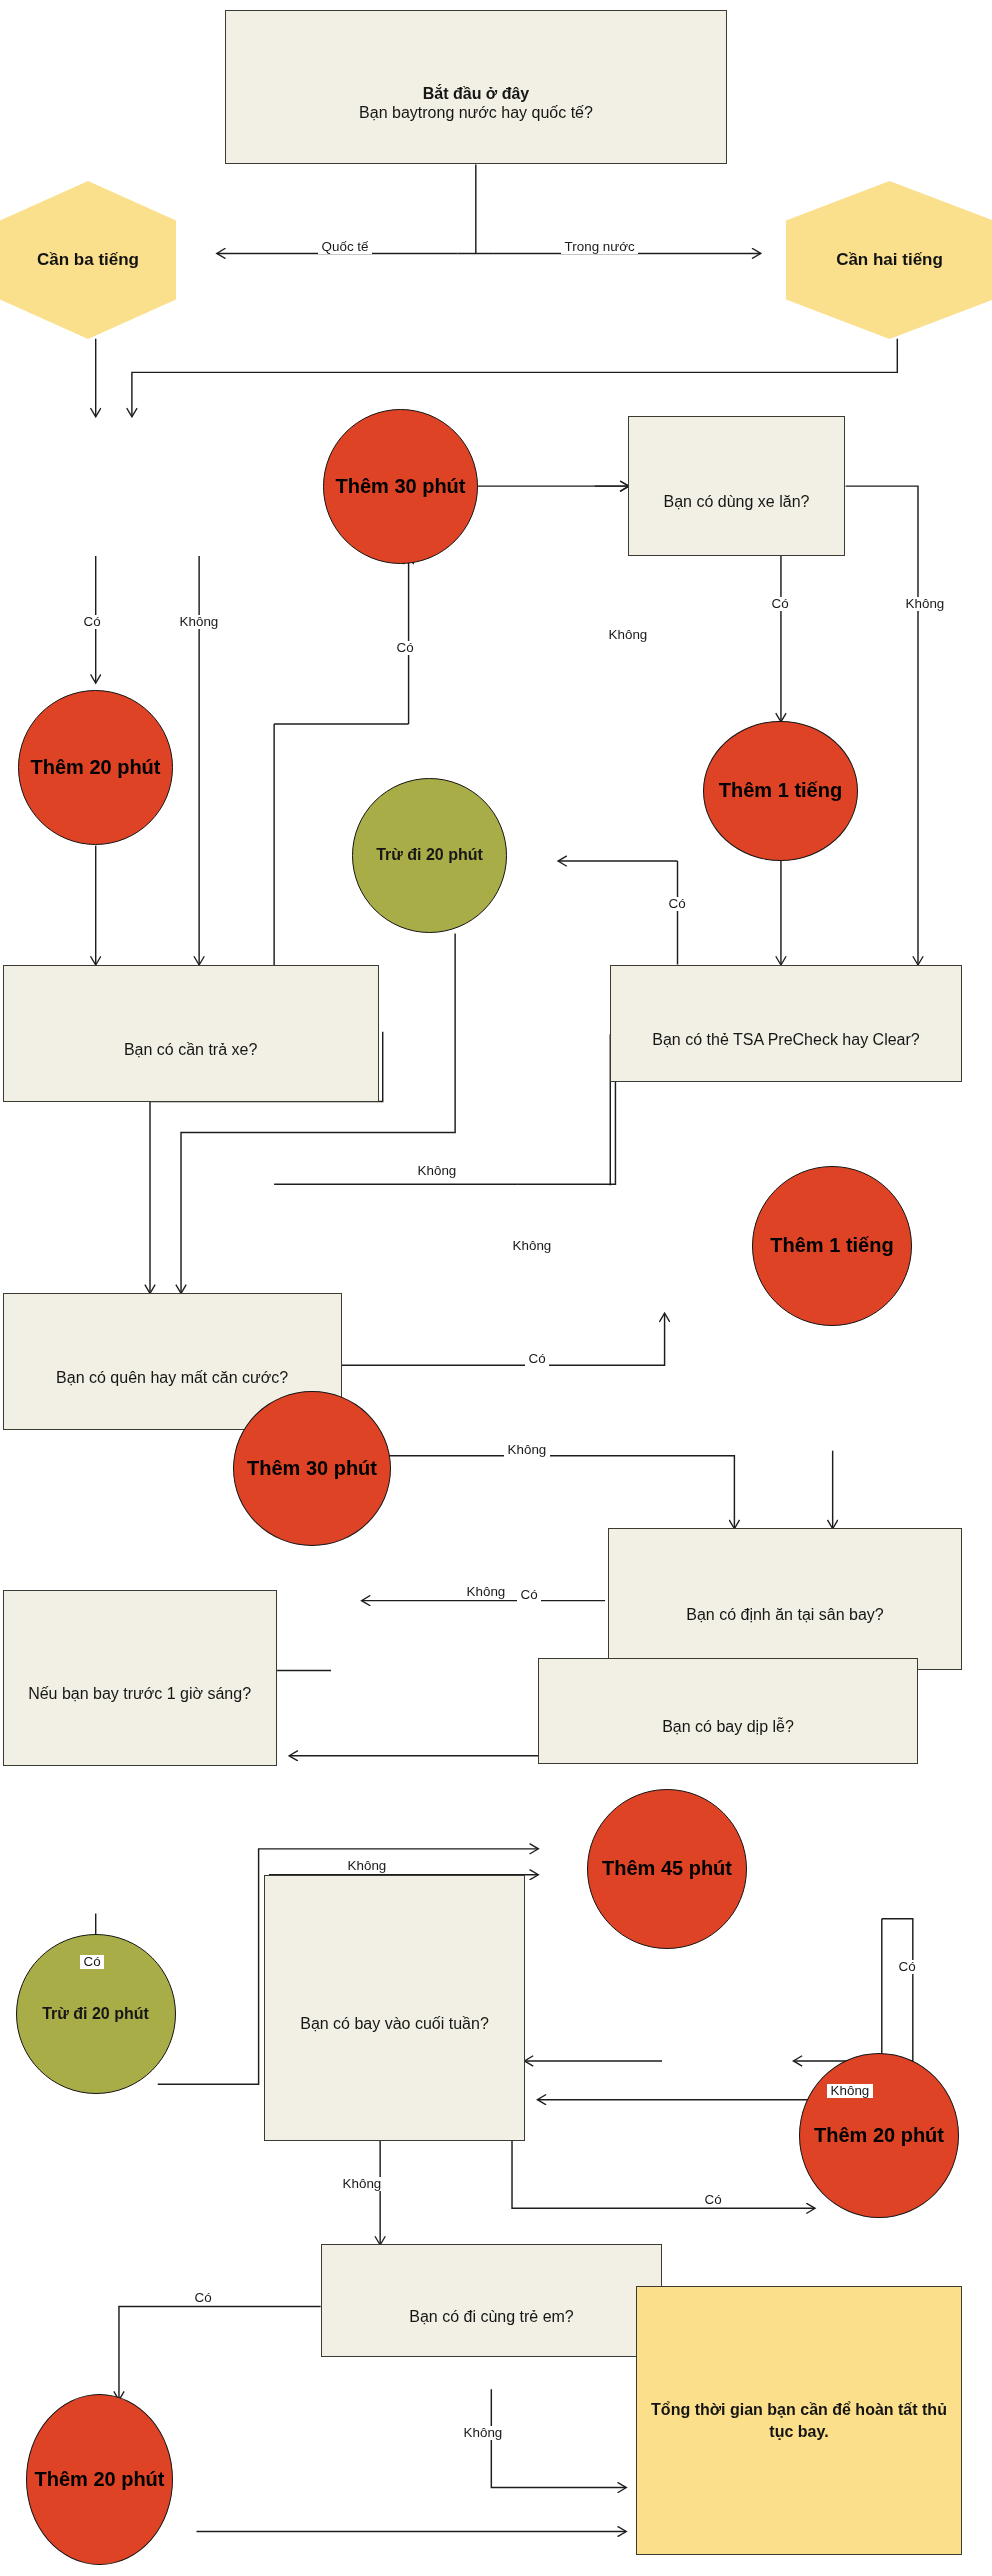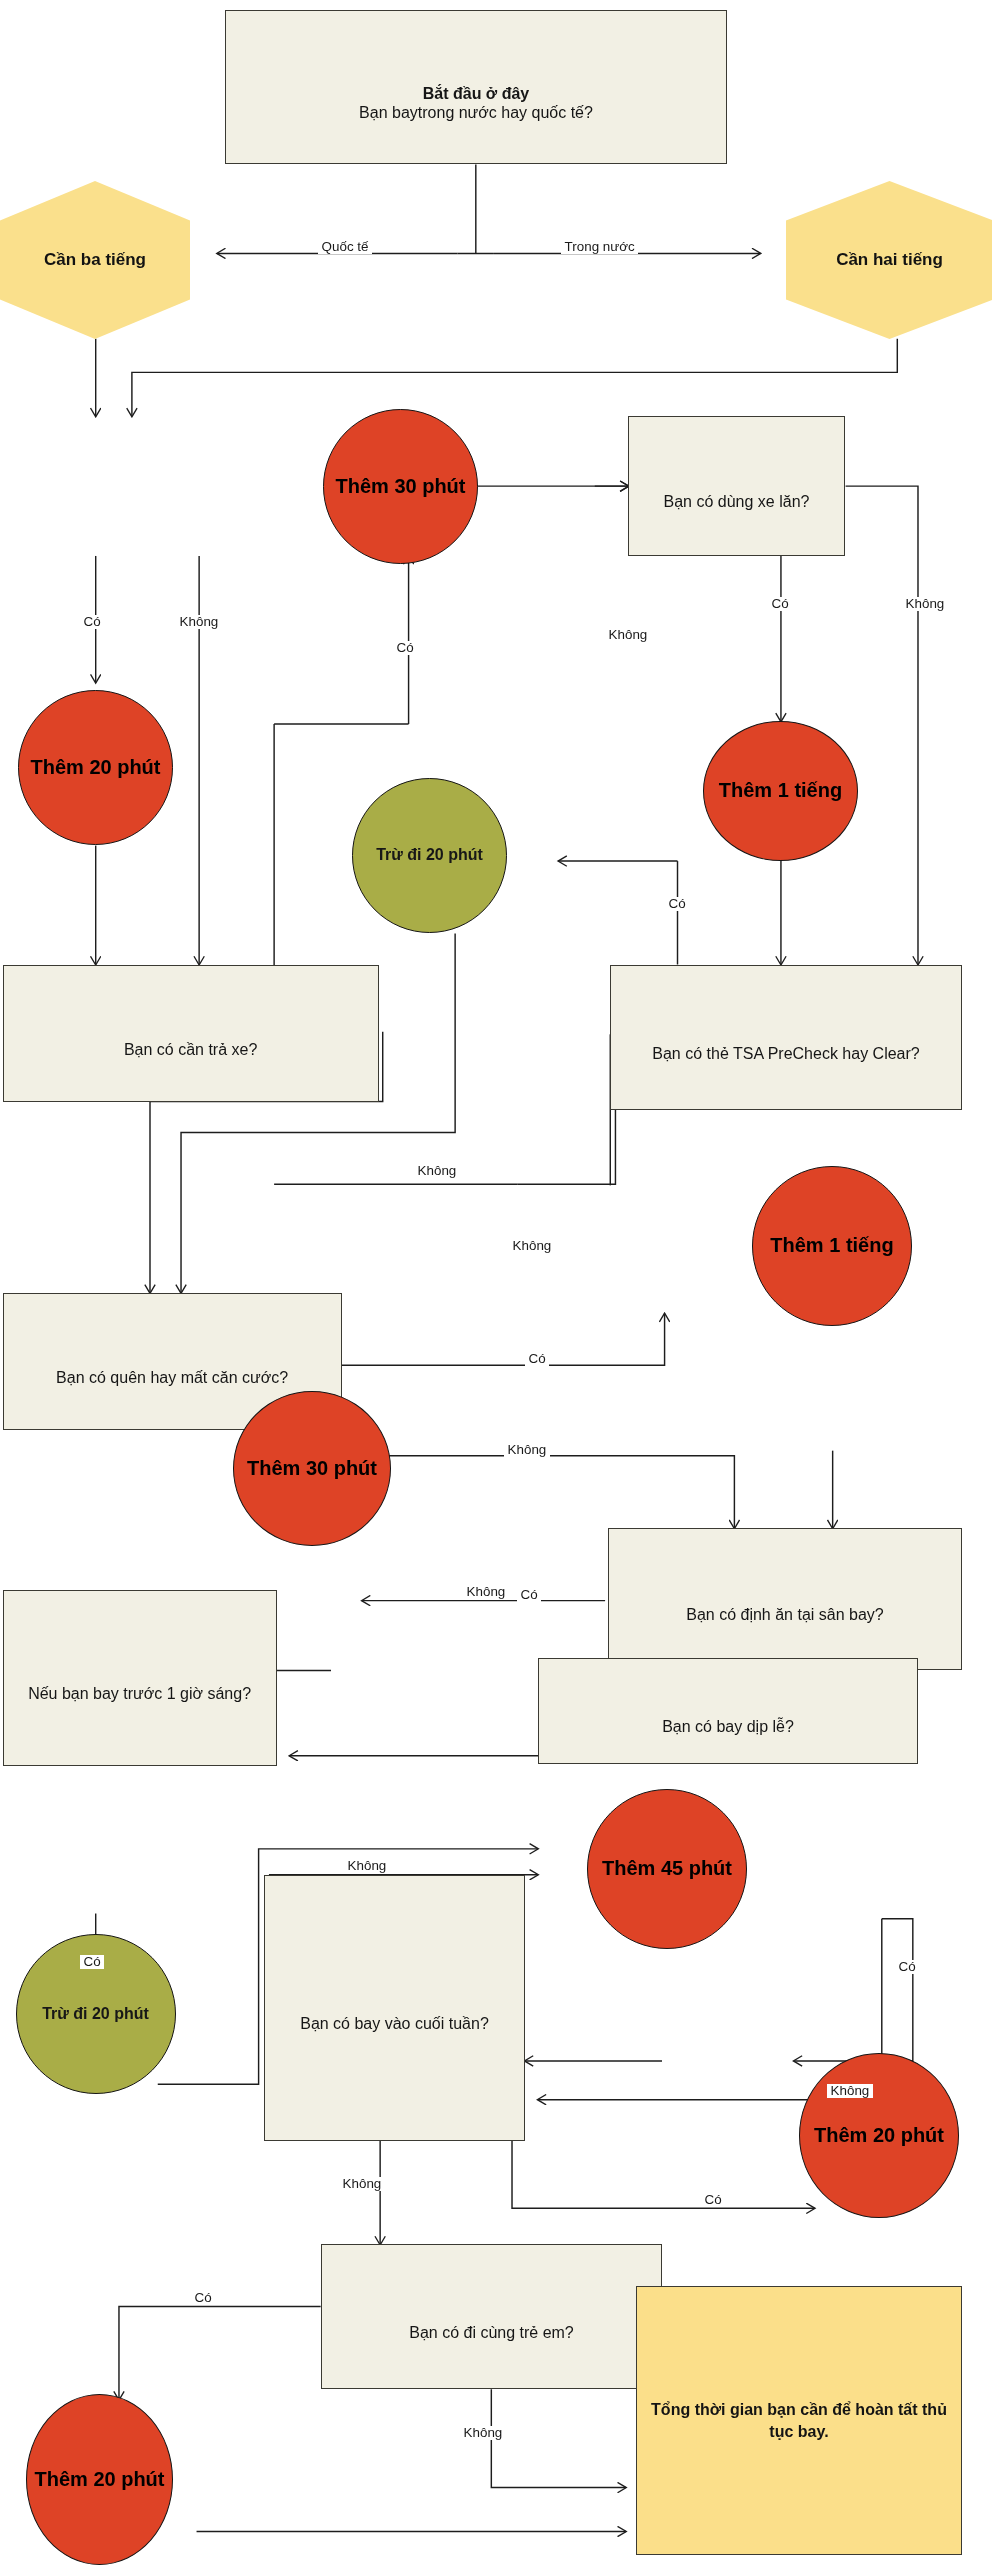--- a/index.html
+++ b/index.html
@@ -132,21 +132,21 @@
     </g>
   </svg>
 
   <div class="node box start" style="left:225px;top:10.3px;width:502px;height:154px;">
     <span class="txt">
       <span class="line1">Bắt đầu ở đây</span>
       <span class="line2">Bạn baytrong nước hay quốc tế?</span>
     </span>
   </div>
 
-  <div class="node hex" style="left:0px;top:181px;width:190px;height:158px;">
+  <div class="node hex" style="left:0px;top:181px;width:176px;height:158px;">
     <span class="txt">Cần ba tiếng</span>
   </div>
   <div class="node hex" style="left:786px;top:181px;width:207px;height:158px;">
     <span class="txt">Cần hai tiếng</span>
   </div>
 
 
   <div class="node ellipse-red" style="left:323px;top:409px;width:155px;height:155px;">
     <span class="txt">Thêm 30 phút</span>
   </div>
@@ -164,21 +164,21 @@
   </div>
 
   <div class="node ellipse-red" style="left:703px;top:721px;width:155px;height:140px;">
     <span class="txt">Thêm 1 tiếng</span>
   </div>
 
   <div class="node box" style="left:2.6px;top:965px;width:376px;height:137px;">
     <span class="txt">Bạn có cần trả xe?</span>
   </div>
 
-  <div class="node box" style="left:610px;top:965px;width:352px;height:145px;">
+  <div class="node box" style="left:610px;top:965px;width:352px;height:117px;">
     <span class="txt">Bạn có thẻ TSA PreCheck hay Clear?</span>
   </div>
 
   <div class="node box" style="left:2.6px;top:1293px;width:339px;height:137px;">
     <span class="txt">Bạn có quên hay mất căn cước?</span>
   </div>
 
   <div class="node ellipse-red" style="left:752px;top:1166px;width:160px;height:160px;">
     <span class="txt">Thêm 1 tiếng</span>
   </div>
@@ -208,21 +208,21 @@
   </div>
 
   <div class="node ellipse-olive" style="left:15.5px;top:1934px;width:160px;height:160px;">
     <span class="txt">Trừ đi 20 phút</span>
   </div>
 
   <div class="node ellipse-red" style="left:799px;top:2053px;width:160px;height:165px;">
     <span class="txt">Thêm 20 phút</span>
   </div>
 
-  <div class="node box" style="left:321px;top:2244px;width:341px;height:145px;">
+  <div class="node box" style="left:321px;top:2244px;width:341px;height:113px;">
     <span class="txt">Bạn có đi cùng trẻ em?</span>
   </div>
 
   <div class="node ellipse-red" style="left:26px;top:2394px;width:147px;height:171px;">
     <span class="txt">Thêm 20 phút</span>
   </div>
 
   <div class="node result" style="left:636px;top:2286px;width:326px;height:269px;">
     <span class="txt">Tổng thời gian bạn cần để hoàn tất thủ tục bay.</span>
   </div>

